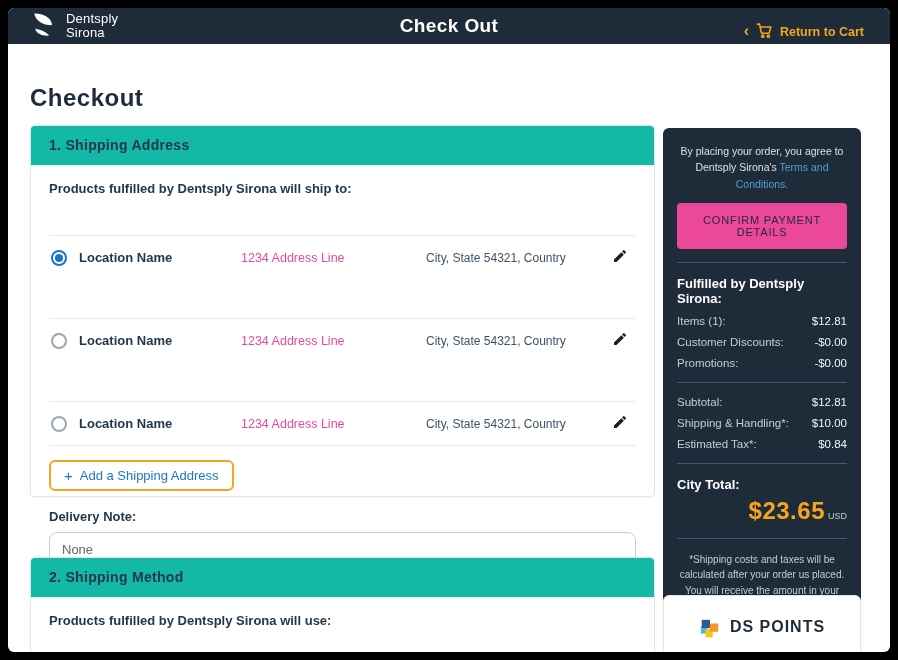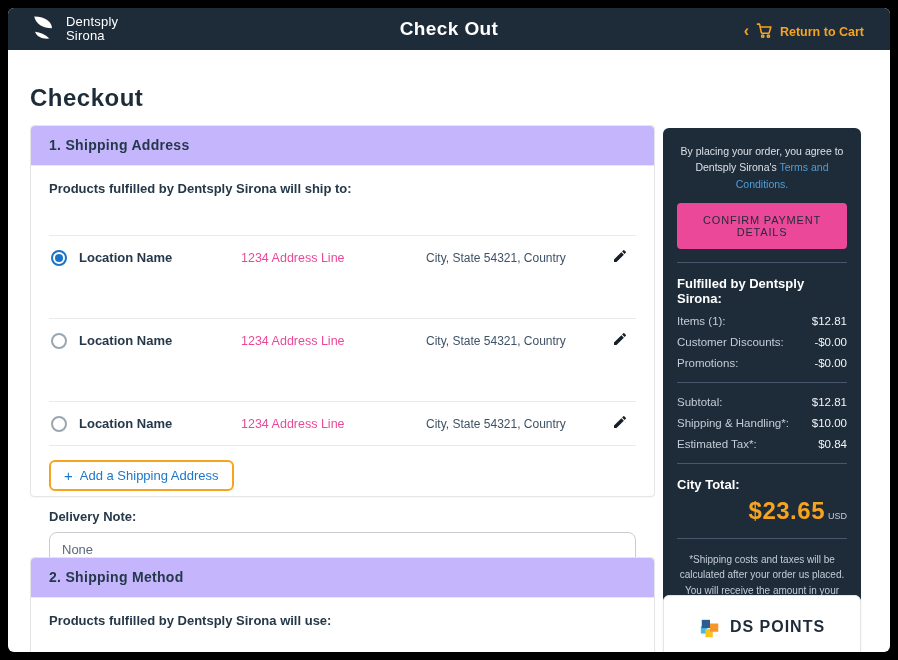--- a/index.html
+++ b/index.html
@@ -1,33 +1,33 @@
 <!DOCTYPE html>
 <html><head>
 <meta charset="utf-8">
 <style>
   * { margin:0; padding:0; box-sizing:border-box; }
   html,body { width:898px; height:660px; background:#000; font-family:"Liberation Sans", sans-serif; }
   #win { position:absolute; left:8px; top:8px; width:882px; height:644px; background:#fff; border-radius:6px; overflow:hidden; }
 
   
-  .hdr { height:42px; background:#1e2b39; display:flex; align-items:center; position:relative; }
+  .hdr { height:36px; background:#1e2b39; display:flex; align-items:center; position:relative; }
   .logo { margin-left:22px; display:flex; align-items:center; gap:9px; cursor:pointer; }
   .logo-text { color:#fff; font-size:13px; line-height:1.1; letter-spacing:.2px; }
   .hdr-title { position:absolute; left:50%; transform:translateX(-50%); color:#fff; font-weight:bold; font-size:19px; letter-spacing:.4px; }
   .return { position:absolute; right:26px; top:0; height:47px; display:flex; align-items:center; gap:7px; color:#f6a41f; font-weight:bold; font-size:12.5px; cursor:pointer; }
   .chev { font-size:16px; font-weight:bold; line-height:1; margin-top:-2px; }
 
   
   .page-title { position:absolute; left:22px; top:76px; font-size:24px; font-weight:bold; color:#1e2b39; letter-spacing:.5px; }
 
   .card { position:absolute; left:22px; width:625px; background:#fff; border:1px solid #e3e5e8; border-radius:4px; box-shadow:0 1px 2px rgba(0,0,0,.04); }
   .card1 { top:117px; height:372px; }
   .card2 { top:549px; height:220px; }
-  .sec-head { height:40px; line-height:39px; background:#c4b5fd; border-bottom:1px solid #e7e9eb; padding-left:18px; font-size:14px; font-weight:bold; color:#25384a; letter-spacing:.3px; border-radius:4px 4px 0 0; }
+  .sec-head { height:40px; line-height:39px; background:#14b8a6; border-bottom:1px solid #e7e9eb; padding-left:18px; font-size:14px; font-weight:bold; color:#25384a; letter-spacing:.3px; border-radius:4px 4px 0 0; }
   .sec-body { padding:15px 18px 0 18px; }
   .intro { font-size:13px; font-weight:bold; color:#25384a; margin-bottom:12px; }
 
   .addr-rows { border-bottom:1px solid #e8eaec; }
   .addr-row { display:flex; align-items:center; height:44px; border-top:1px solid #e8eaec;margin-top:39px; }
   .radio { width:16px; height:16px; border-radius:50%; border:2px solid #9aa6b0; background:#fff; position:relative; flex:0 0 16px; cursor:pointer; }
   .radio.sel { border-color:#1a73c9; }
   .radio.sel::after { content:""; position:absolute; left:2px; top:2px; width:8px; height:8px; border-radius:50%; background:#1a73c9; }
   .addr-c1 { width:192px; display:flex; align-items:center; gap:12px; padding-left:2px; }
   .addr-name { font-size:13px; font-weight:bold; color:#25384a; }

